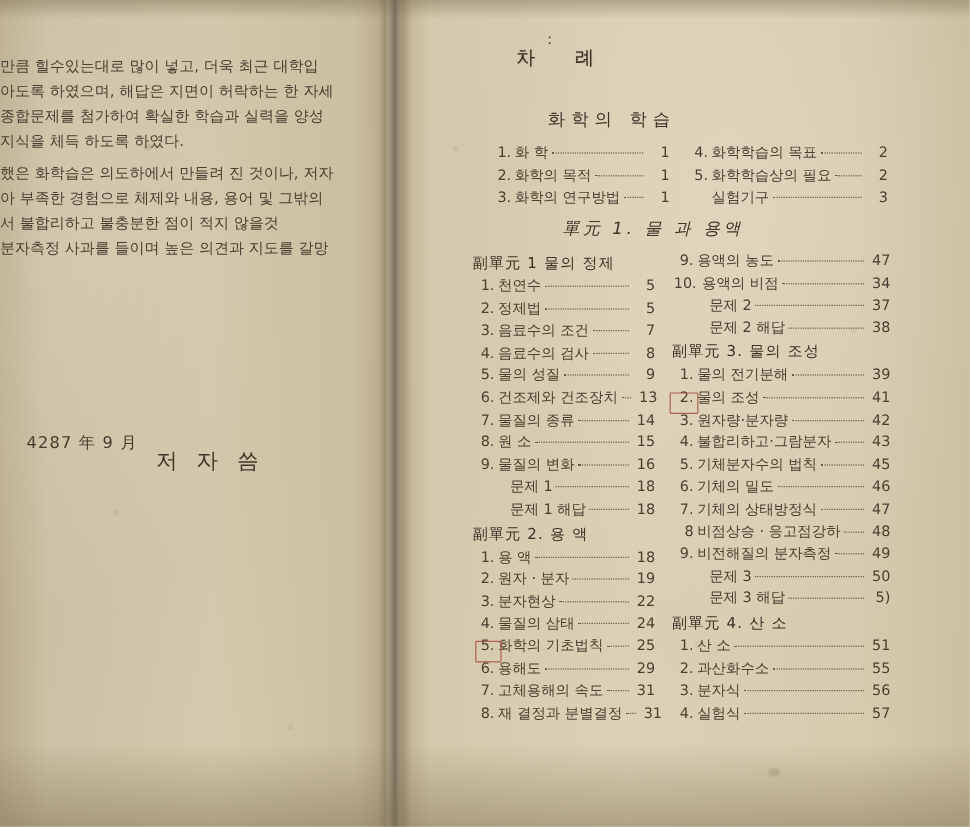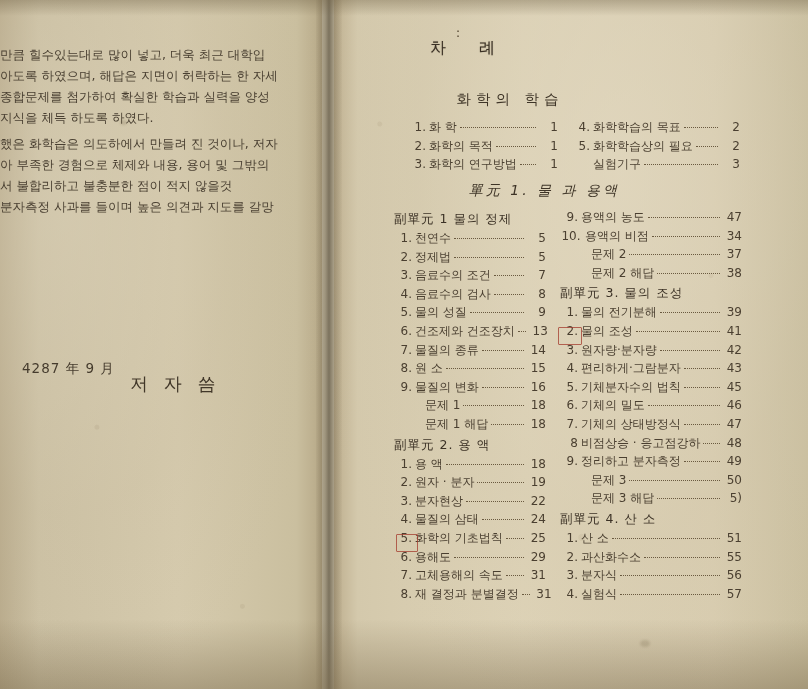--- a/index.html
+++ b/index.html
@@ -347,21 +347,21 @@
         <span class="toc-page">41</span>
       </div>
       <div class="toc-row">
         <span class="toc-num">3.</span>
         <span class="toc-label">원자량·분자량</span>
         <span class="toc-dots"></span>
         <span class="toc-page">42</span>
       </div>
       <div class="toc-row">
         <span class="toc-num">4.</span>
-        <span class="toc-label">편리하게·그람분자</span>
+        <span class="toc-label">불합리하고·그람분자</span>
         <span class="toc-dots"></span>
         <span class="toc-page">43</span>
       </div>
       <div class="toc-row">
         <span class="toc-num">5.</span>
         <span class="toc-label">기체분자수의 법칙</span>
         <span class="toc-dots"></span>
         <span class="toc-page">45</span>
       </div>
       <div class="toc-row">
@@ -377,21 +377,21 @@
         <span class="toc-page">47</span>
       </div>
       <div class="toc-row">
         <span class="toc-num">8</span>
         <span class="toc-label">비점상승 · 응고점강하</span>
         <span class="toc-dots"></span>
         <span class="toc-page">48</span>
       </div>
       <div class="toc-row">
         <span class="toc-num">9.</span>
-        <span class="toc-label">정리하고 분자측정</span>
+        <span class="toc-label">비전해질의 분자측정</span>
         <span class="toc-dots"></span>
         <span class="toc-page">49</span>
       </div>
       <div class="toc-row noindent">
         <span class="toc-num"></span>
         <span class="toc-label">문제 3</span>
         <span class="toc-dots"></span>
         <span class="toc-page">50</span>
       </div>
       <div class="toc-row noindent">

